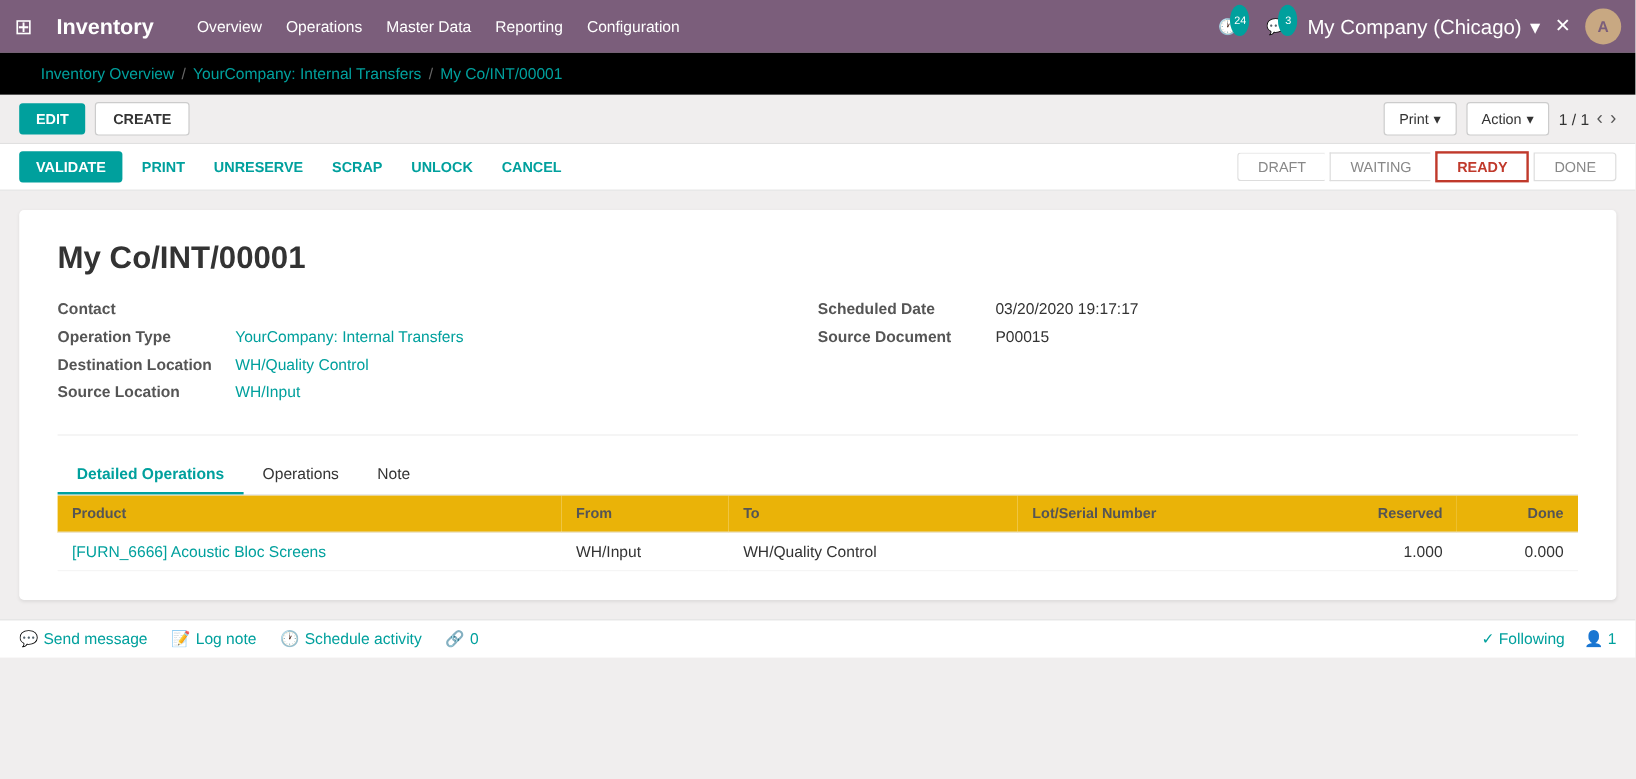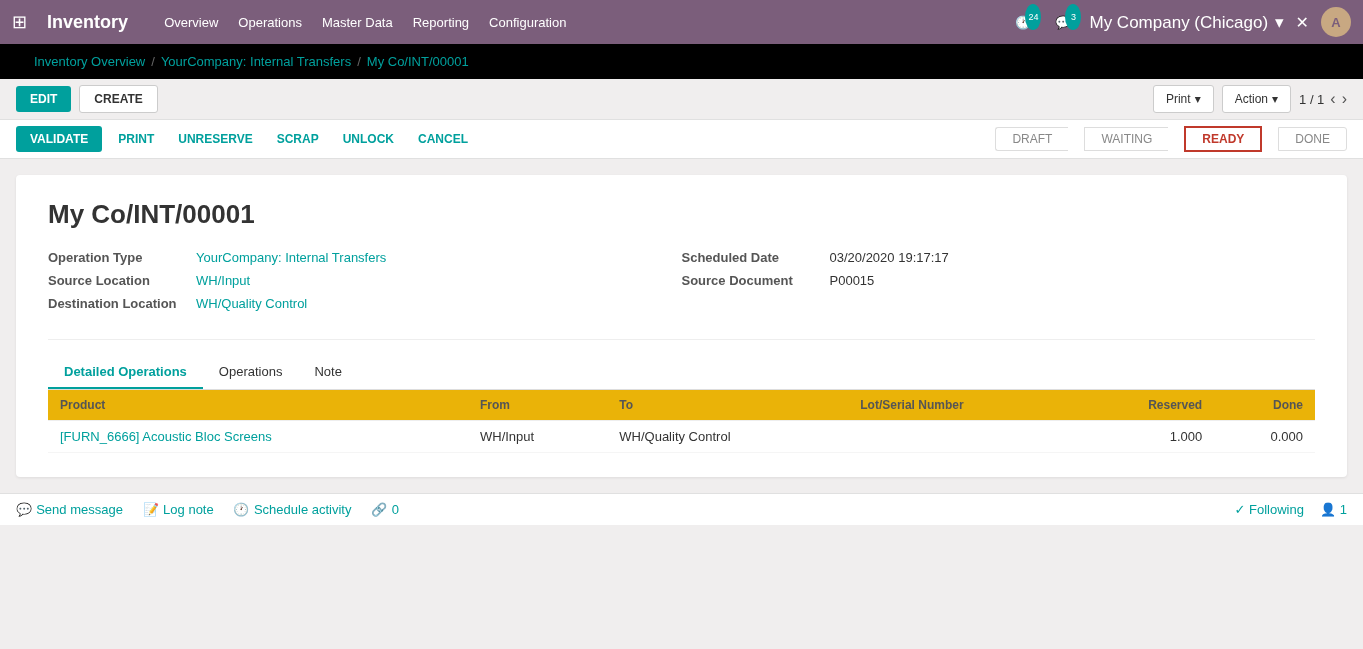--- a/index.html
+++ b/index.html
@@ -82,21 +82,21 @@
     }
     .btn-validate {
       background: #00a09d; color: white; border: none; padding: 6px 14px;
       font-size: 12px; font-weight: bold; cursor: pointer; border-radius: 3px;
     }
     .btn-status {
       background: none; border: none; color: #00a09d; font-size: 12px;
       font-weight: bold; cursor: pointer; padding: 4px 8px;
     }
     .status-steps {
-      margin-left: auto; display: flex; align-items: center; gap: 16px;
+      margin-left: auto; display: flex; align-items: center; gap: 4px;
     }
     .status-step {
       padding: 4px 16px; font-size: 12px; color: #888;
       border: 1px solid #ddd; border-right: none; background: white; cursor: pointer;
     }
     .status-step:first-child { border-radius: 3px 0 0 3px; }
     .status-step.active {
       color: #c0392b; border: 2px solid #c0392b; font-weight: bold;
       background: white;
     }
@@ -234,30 +234,34 @@
   </div>
 
   <div class="main-content">
     <div class="record-card">
       <div class="record-title">My Co/INT/00001</div>
 
       <div class="fields-grid">
 
         <div>
           <div class="field-row">
+            <span class="field-label">Contact</span>
+            <span class="field-value"></span>
+          </div>
+          <div class="field-row">
             <span class="field-label">Operation Type</span>
             <span class="field-value link">YourCompany: Internal Transfers</span>
           </div>
           <div class="field-row">
+            <span class="field-label">Destination Location</span>
+            <span class="field-value link">WH/Quality Control</span>
+          </div>
+          <div class="field-row">
             <span class="field-label">Source Location</span>
             <span class="field-value link">WH/Input</span>
-          </div>
-          <div class="field-row">
-            <span class="field-label">Destination Location</span>
-            <span class="field-value link">WH/Quality Control</span>
           </div>
         </div>
 
         <div>
           <div class="field-row">
             <span class="field-label">Scheduled Date</span>
             <span class="field-value">03/20/2020 19:17:17</span>
           </div>
           <div class="field-row">
             <span class="field-label">Source Document</span>

